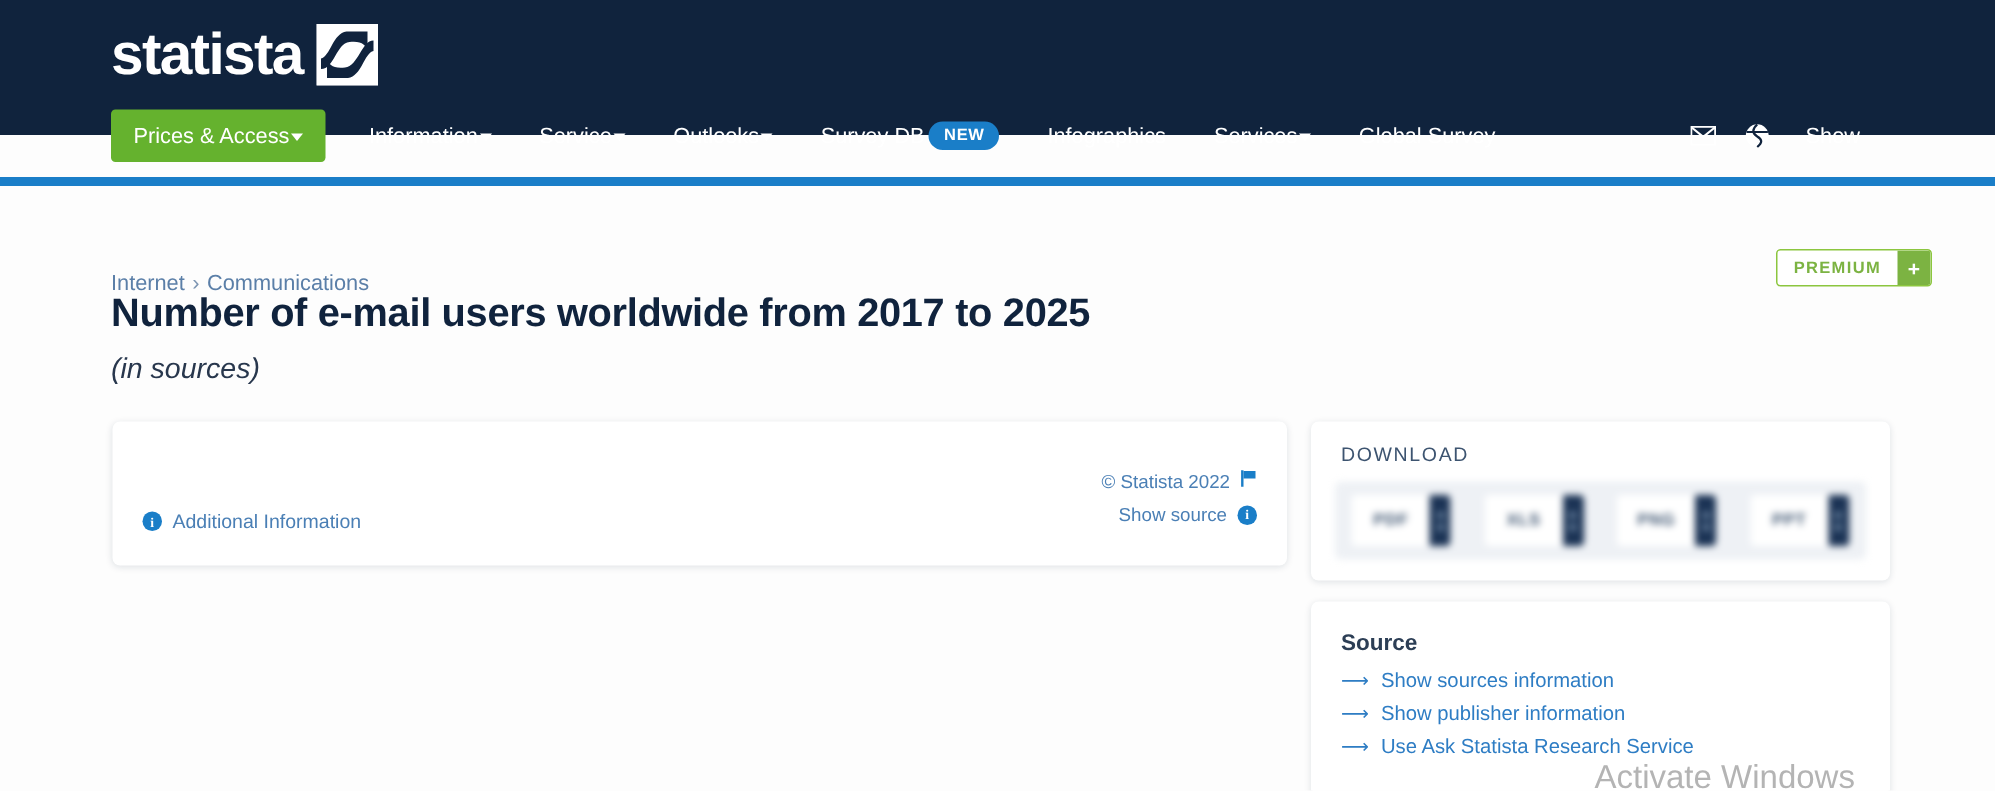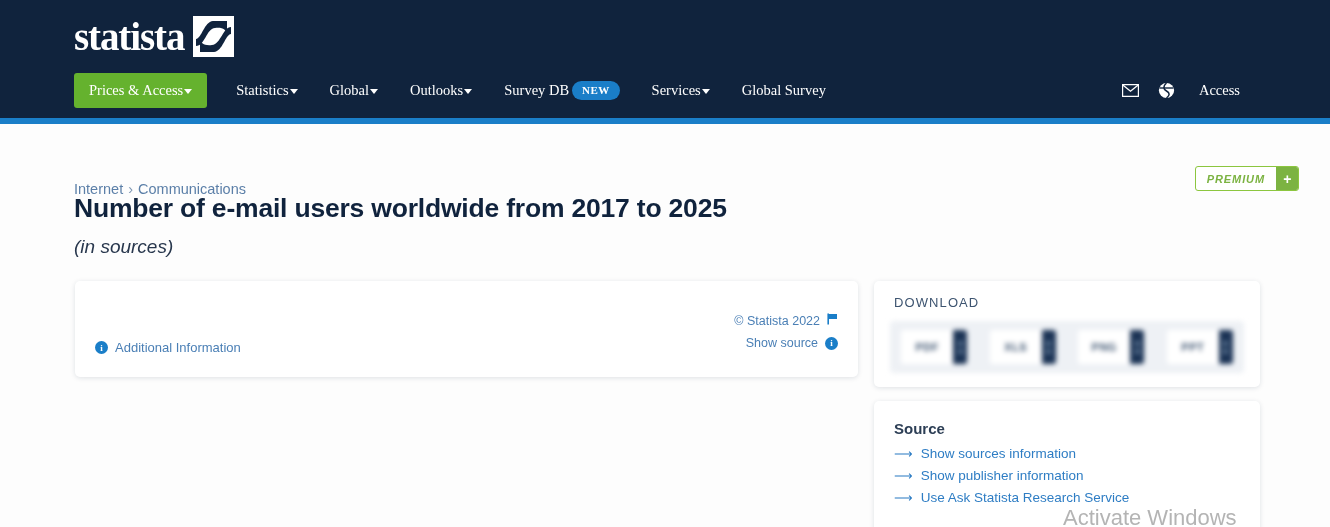--- a/index.html
+++ b/index.html
@@ -18,23 +18,22 @@
     width: 1330px;
     height: 527px;
     background: #fdfdfd;
   }
 
   
   .header {
     position: absolute;
     left: 0; top: 0;
     width: 1330px;
-    height: 118px;
+    height: 90px;
     background: #10233d;
-    font-family: Liberation Serif, serif;
   }
 
   .accent-bar {
     position: absolute;
     left: 0; top: 118px;
     width: 1330px;
     height: 6px;
     background: #1a7ec8;
   }
 
@@ -159,30 +158,29 @@
   .page-subtitle {
     position: absolute;
     left: 74px; top: 236px;
     font-size: 19px;
     font-style: italic;
     color: #28374d;
   }
 
   .premium-badge {
     position: absolute;
-    right: 31px; top: 166px;
+    right: 42px; top: 166px;
     display: flex;
     align-items: stretch;
     height: 25px;
     border: 1px solid #8cc63f;
     border-radius: 3px;
     overflow: hidden;
     background: #ffffff;
     cursor: pointer;
-    font-style: italic;
   }
   .premium-label {
     color: #7cb342;
     font-size: 11px;
     font-weight: 700;
     letter-spacing: 0.9px;
     display: flex;
     align-items: center;
     padding: 0 11px;
   }
@@ -382,39 +380,42 @@
     </div>
 
     <nav class="nav">
 
       <div class="nav-item primary">
         <span>Prices &amp; Access</span>
         <span class="caret"></span>
       </div>
 
       <div class="nav-item">
-        <span>Statistics</span>
+        <span>Information</span>
         <span class="caret"></span>
       </div>
 
       <div class="nav-item">
-        <span>Global</span>
+        <span>Service</span>
         <span class="caret"></span>
       </div>
 
       <div class="nav-item">
         <span>Outlooks</span>
         <span class="caret"></span>
       </div>
 
       <div class="nav-item">
         <span>Survey DB</span>
         <span class="badge-new">NEW</span>
       </div>
 
+      <div class="nav-item">
+        <span>Infographics</span>
+      </div>
 
       <div class="nav-item">
         <span>Services</span>
         <span class="caret"></span>
       </div>
 
       <div class="nav-item">
         <span>Global Survey</span>
       </div>
 
@@ -427,21 +428,21 @@
           <path d="M0.8 1 L8.5 7.2 L16.2 1" fill="none" stroke="#ffffff" stroke-width="1.4"></path>
         </svg>
       </div>
       <div class="nav-icon">
         <svg width="17" height="17" viewBox="0 0 17 17">
           <circle cx="8.5" cy="8.5" r="7.6" fill="#ffffff"></circle>
           <path d="M8.5 1 C 5 4, 5 7, 8.5 9 C 12 11, 12 13, 8.5 16" fill="none" stroke="#10233d" stroke-width="1.5"></path>
           <path d="M1.4 6 H15.6" stroke="#10233d" stroke-width="1.4"></path>
         </svg>
       </div>
-      <div class="nav-login">Access</div>
+      <div class="nav-login">Show</div>
     </div>
 
   </div>
   <div class="accent-bar"></div>
 
   <div class="breadcrumb">
     <a>Internet</a>
     <span class="sep">›</span>
     <a>Communications</a>
   </div>

